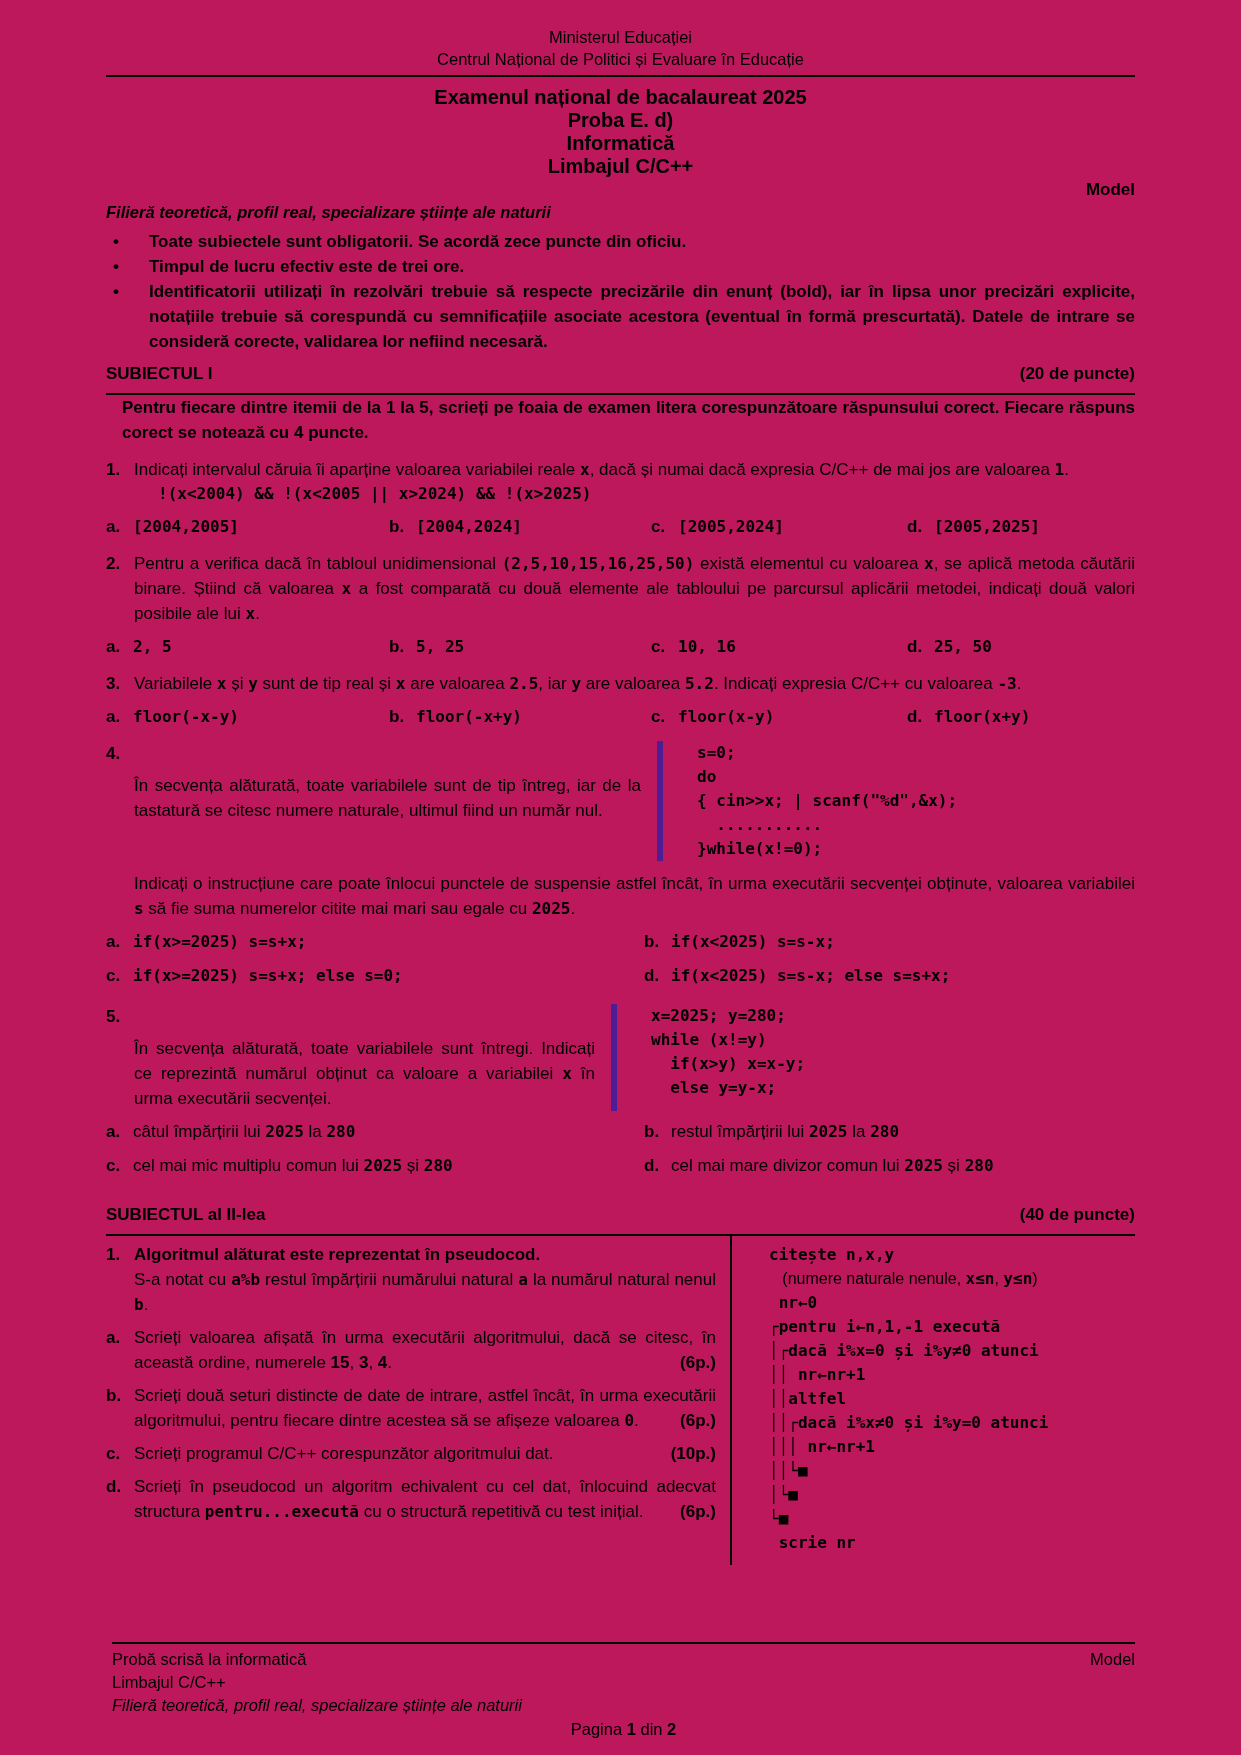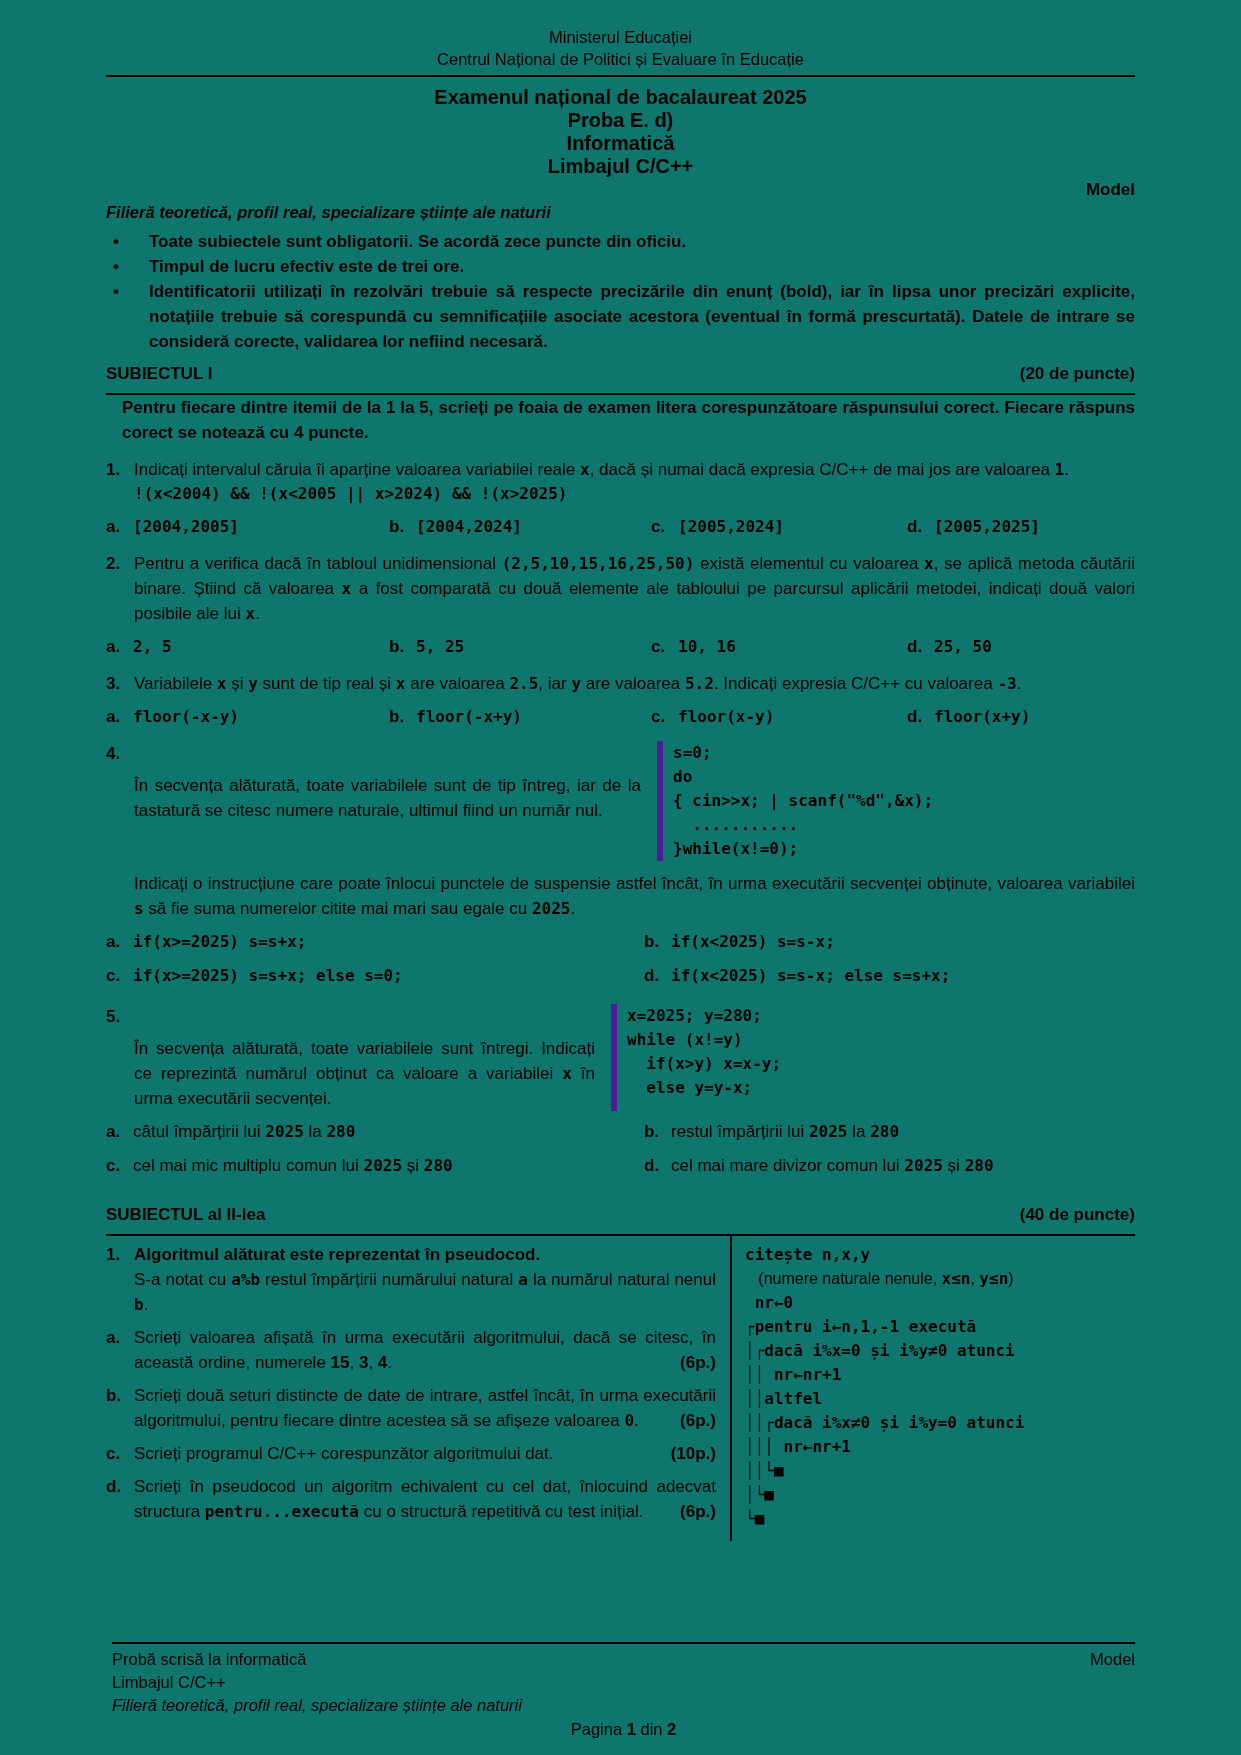--- a/index.html
+++ b/index.html
@@ -1,38 +1,38 @@
 <!DOCTYPE html>
 <html><head>
 <meta charset="utf-8">
 <style>
   html,body{margin:0;padding:0;background:#fff;}
   .page{position:relative;width:1241px;height:1755px;box-sizing:border-box;
-        padding:26px 106px 0 106px;background:#0f766e;color:#000;
+        padding:26px 106px 0 106px;background:#be185d;color:#000;
         font-family:"Liberation Sans","DejaVu Sans",sans-serif;font-size:17px;line-height:25px;}
   .c{text-align:center;}
   .hdr{font-size:16.5px;line-height:22px;}
   .hline{border-top:2px solid #000;margin-top:5px;}
   .title{font-weight:700;font-size:20px;line-height:23px;margin-top:9px;}
   .model{font-weight:700;text-align:right;line-height:23px;}
   .filiera{font-weight:700;font-style:italic;font-size:16.5px;line-height:22px;}
   .bullets{margin-top:6px;}
   .bullet{position:relative;padding-left:43px;font-weight:700;text-align:justify;}
   .bullet .dot{position:absolute;left:7px;font-weight:700;}
   .shead{display:flex;justify-content:space-between;font-weight:700;border-bottom:2px solid #000;
          margin-top:7px;padding-bottom:7px;}
   .shead2{margin-top:24px;}
   .intro{font-weight:700;text-align:justify;margin-left:16px;}
   .q{display:flex;margin-top:12px;}
   .qnum{width:28px;flex:none;font-weight:700;}
   .qbody{flex:1;min-width:0;}
   .just{text-align:justify;}
   .mt{margin-top:10px;}
   .cline{font-family:"DejaVu Sans Mono","Liberation Mono",monospace;font-weight:700;
-         font-size:16px;line-height:24px;white-space:pre;}
+         font-size:16px;line-height:24px;white-space:pre;margin-left:24px;}
   .cline .sans{font-family:"Liberation Sans",sans-serif;font-weight:400;font-size:16px;}
   .code{font-family:"DejaVu Sans Mono","Liberation Mono",monospace;font-weight:700;font-size:16px;}
   .bd{font-weight:700;}
   .it{font-style:italic;}
   .opts4{display:grid;grid-template-columns:283px 262px 256px 1fr;margin-top:8px;}
   .opts2{display:grid;grid-template-columns:538px 1fr;row-gap:9px;margin-top:8px;}
   .opt{display:flex;align-items:baseline;}
   .opt-l{width:27px;flex:none;font-weight:700;}
   .twocol{display:flex;align-items:stretch;}
   .lefttext{flex:none;padding-right:16px;box-sizing:border-box;margin-top:32px;}
@@ -292,20 +292,21 @@
         <div class="cline"> nr←0</div>
         <div class="cline">┌pentru i←n,1,-1 execută</div>
         <div class="cline">│┌dacă i%x=0 și i%y≠0 atunci</div>
         <div class="cline">││ nr←nr+1</div>
         <div class="cline">││altfel</div>
         <div class="cline">││┌dacă i%x≠0 și i%y=0 atunci</div>
         <div class="cline">│││ nr←nr+1</div>
         <div class="cline">││└■</div>
         <div class="cline">│└■</div>
         <div class="cline">└■</div>
+        <div class="cline"> scrie nr</div>
       </div>
   </div>
 
   <div class="footer">
     <div class="fline"></div>
     <div class="frow">
       <span>Probă scrisă la informatică</span>
       <span>Model</span>
     </div>
     <div>Limbajul C/C++</div>

